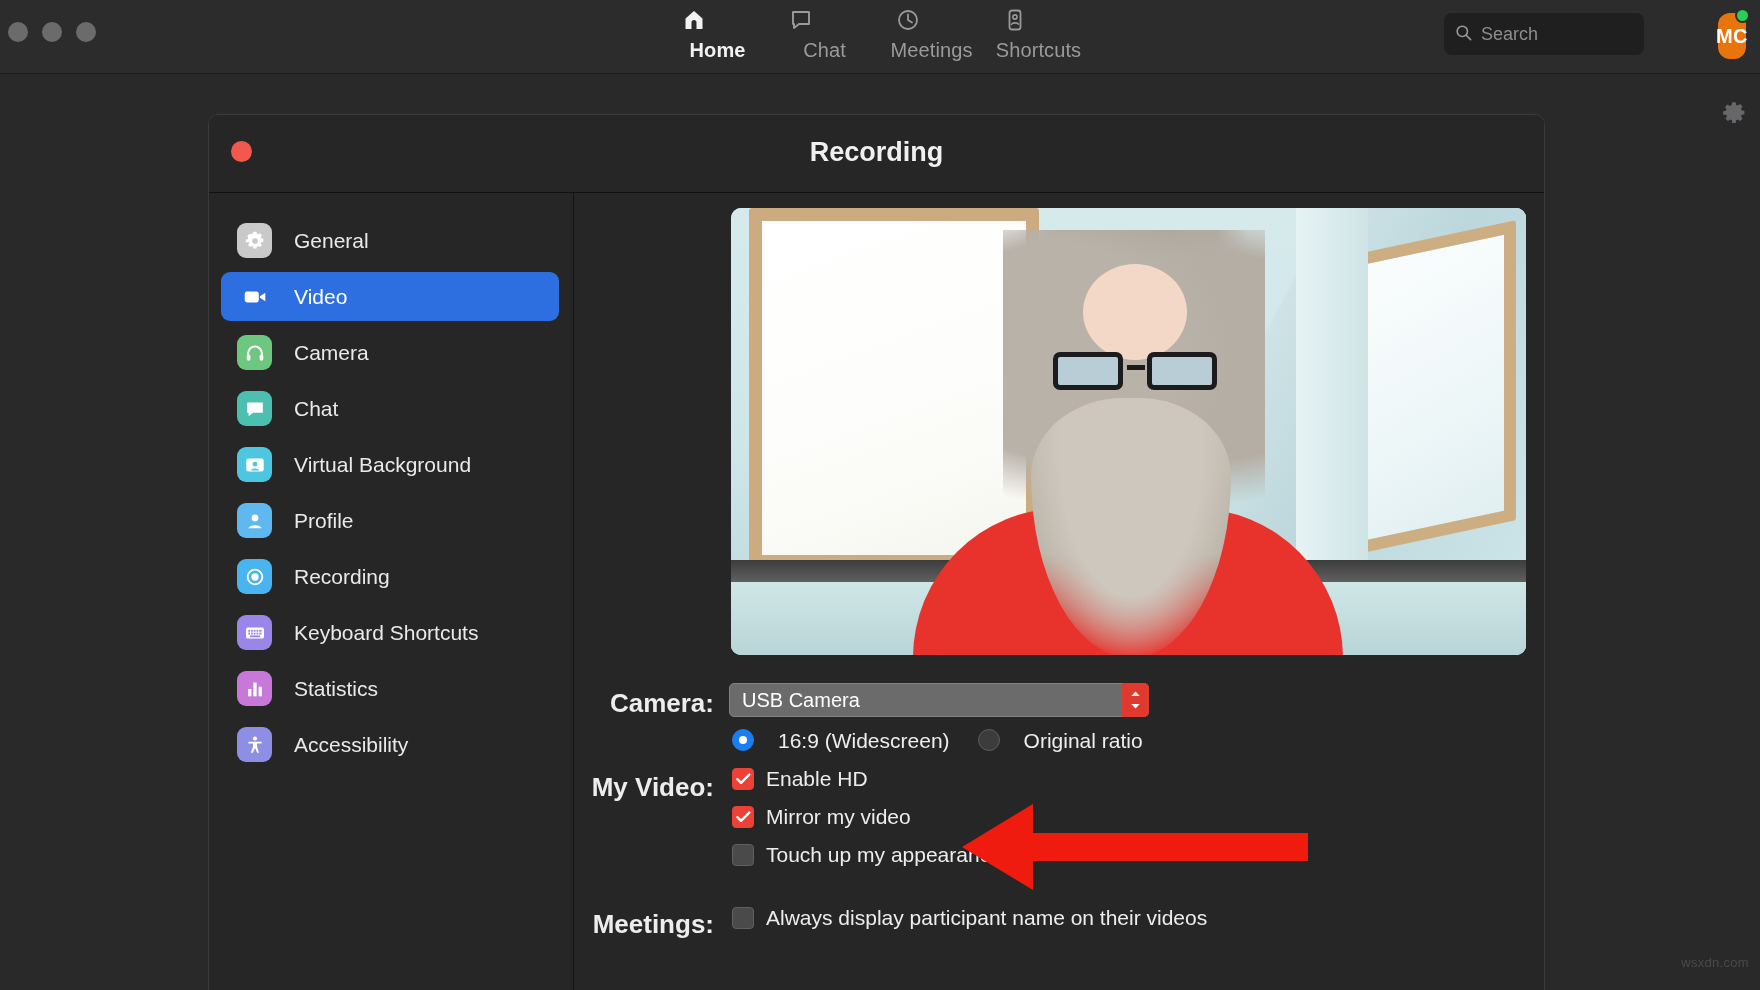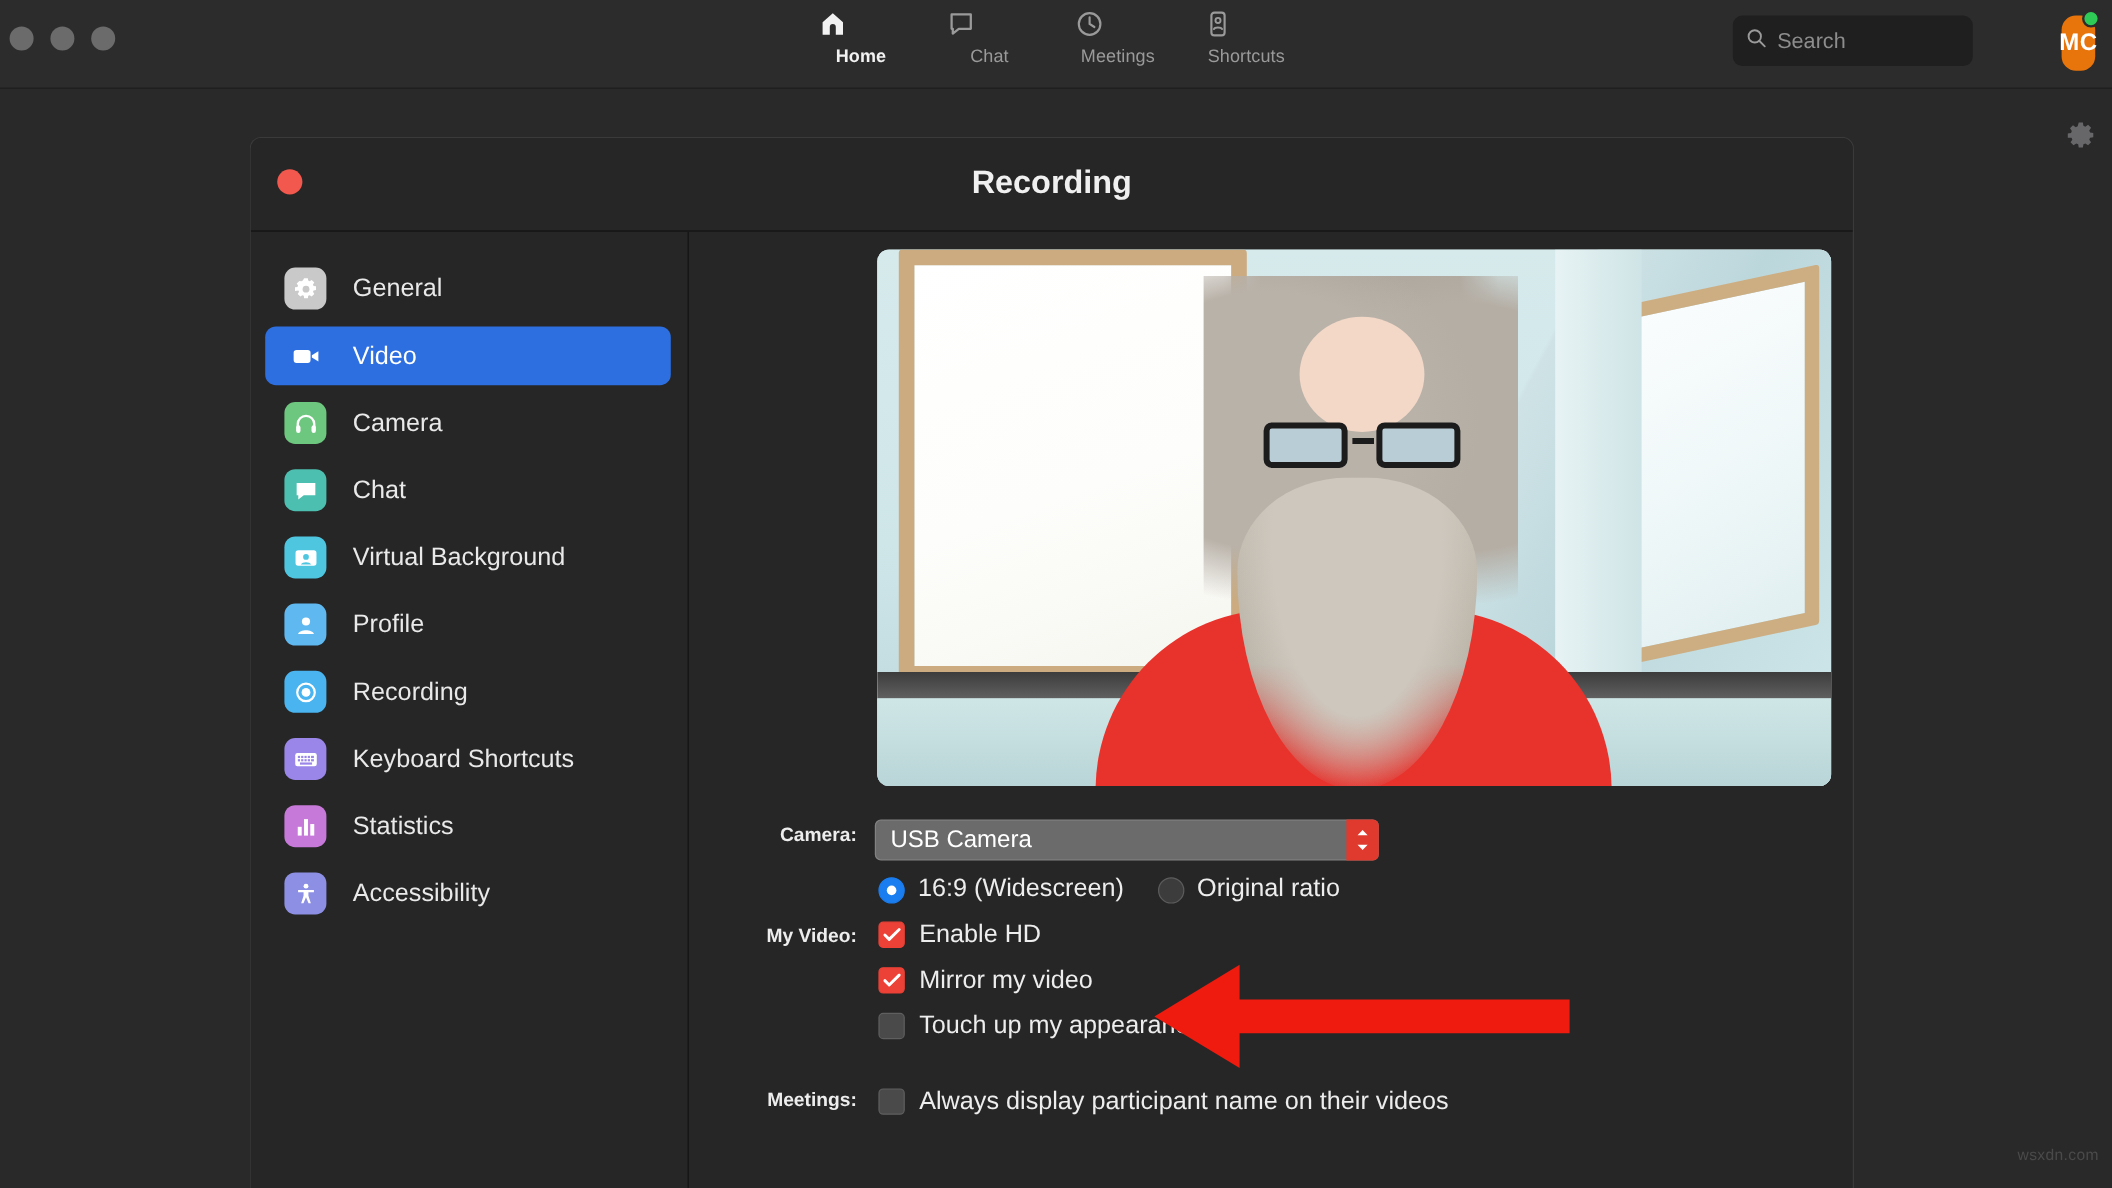--- a/index.html
+++ b/index.html
@@ -21,21 +21,21 @@
 
   .navtabs {
     position:absolute; left:640px; top:6px;
     display:flex; gap:0px; align-items:flex-start;
   }
   .navtab {
     width:107px; display:flex; flex-direction:column;
     align-items:center; gap:5px; cursor:pointer;
   }
   .navtab .ico { height:28px; display:flex; align-items:center; justify-content:center; }
-  .navtab .lbl { font-size:15px; color:#9a9a9a; letter-spacing:.1px;padding-left:48px; }
+  .navtab .lbl { font-size:20px; color:#9a9a9a; letter-spacing:.1px;padding-left:48px; }
   .navtab.active .lbl { color:#f2f2f2; font-weight:bold; }
 
   .searchbox {
     position:absolute; right:116px; top:13px;
     width:200px; height:42px; background:#1f1f1f; border-radius:8px;
     display:flex; align-items:center; padding:0 10px; gap:8px;
   }
   .searchbox .sph { font-size:18px; color:#8d8d8d; }
 
   .avatar {
@@ -177,38 +177,38 @@
       linear-gradient(180deg,#c6bfb4 0%, #bdb6ab 60%, rgba(189,182,171,0) 100%);
     border-radius:46% 46% 50% 50% / 30% 30% 70% 70%;
   }
   .pv-mouth {
     position:absolute; left:372px; top:212px; width:58px; height:7px;
     background:#a9705f; border-radius:4px;
   }
 
   .row { position:absolute; left:0; width:100%; }
   .rowlabel {
-    position:absolute; font-size:16px; font-weight:bold; color:#ededed;
+    position:absolute; font-size:26px; font-weight:bold; color:#ededed;
     text-align:right; width:220px;
   }
 
   .select {
     position:absolute; height:34px; width:420px;
     background:#6b6b6b; border-radius:5px;
     border:1px solid #828282;
     display:flex; align-items:center; padding-left:12px;
     font-size:20px; color:#ffffff;
   }
   .stepper {
     position:absolute; right:-1px; top:-1px; width:27px; height:34px;
     background:#e03a2f; border-radius:0 5px 5px 0;
     display:flex; flex-direction:column; align-items:center; justify-content:center; gap:2px;
   }
 
-  .radio { display:inline-flex; align-items:flex-end; gap:11px; }
+  .radio { display:inline-flex; align-items:flex-start; gap:24px; }
   .rdot {
     width:22px; height:22px; border-radius:50%;
     background:#3c3c3c; border:1px solid #5c5c5c;
     display:flex; align-items:center; justify-content:center;
   }
   .rdot.on { background:#1a7df0; border-color:#1a7df0; }
   .rdot.on::after { content:""; width:8px; height:8px; border-radius:50%; background:#fff; }
   .rtxt { font-size:21px; color:#ededed; }
 
   .check { display:flex; align-items:center; gap:12px; }

